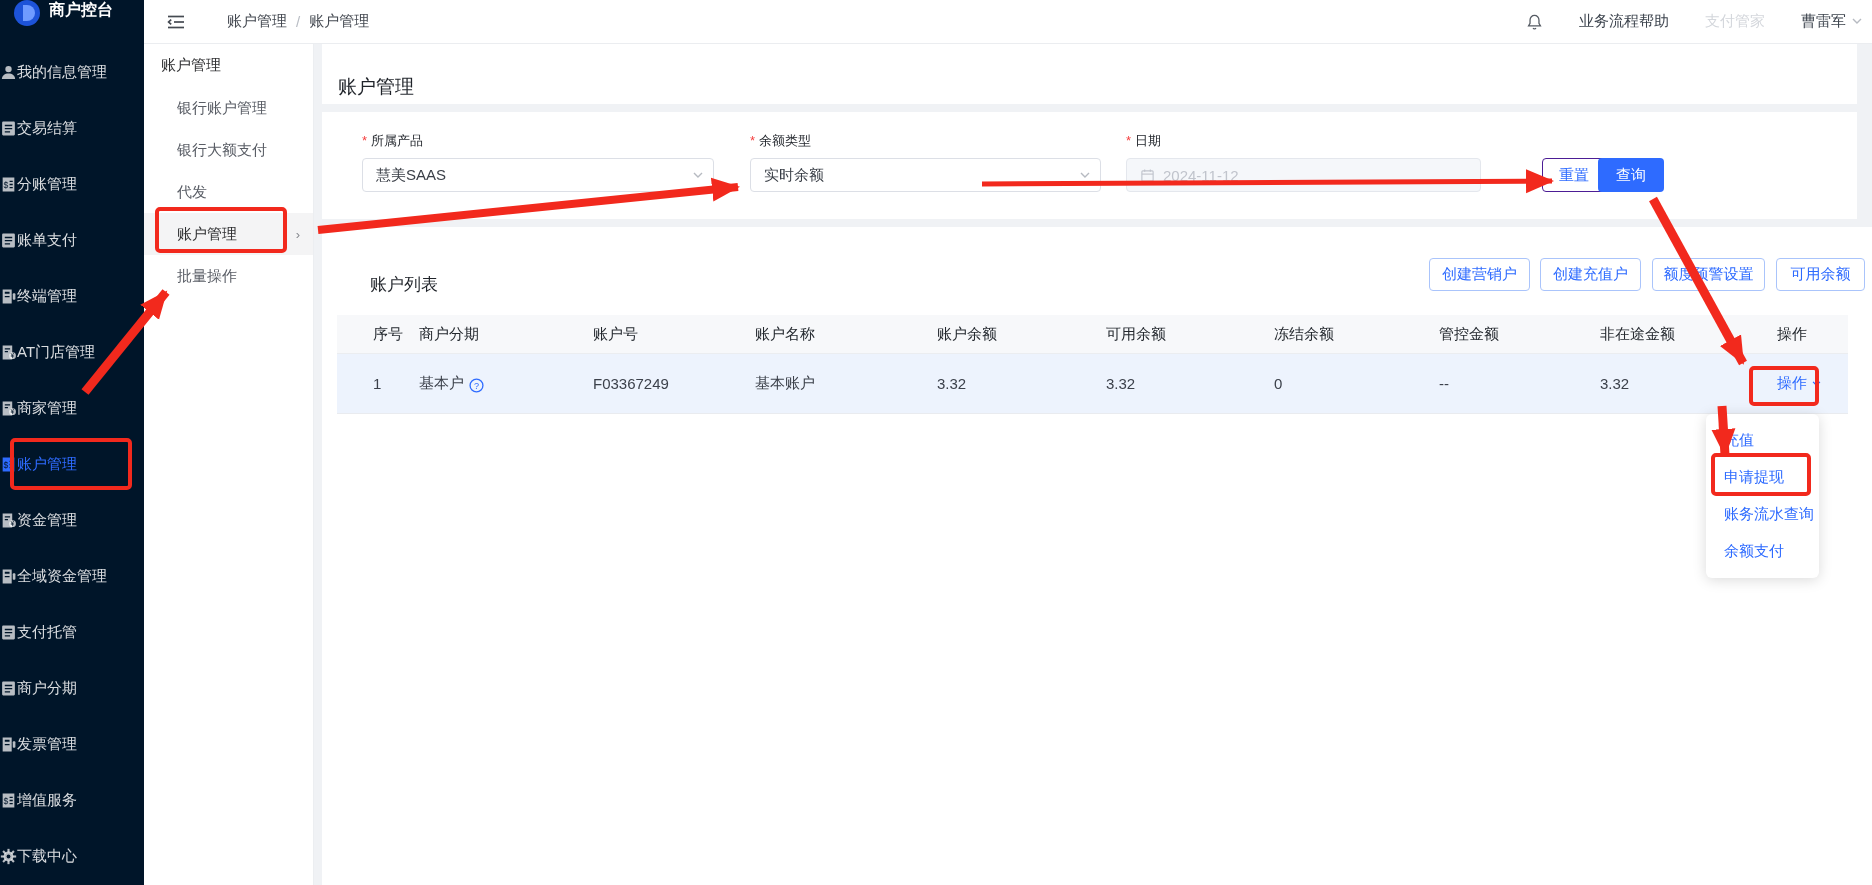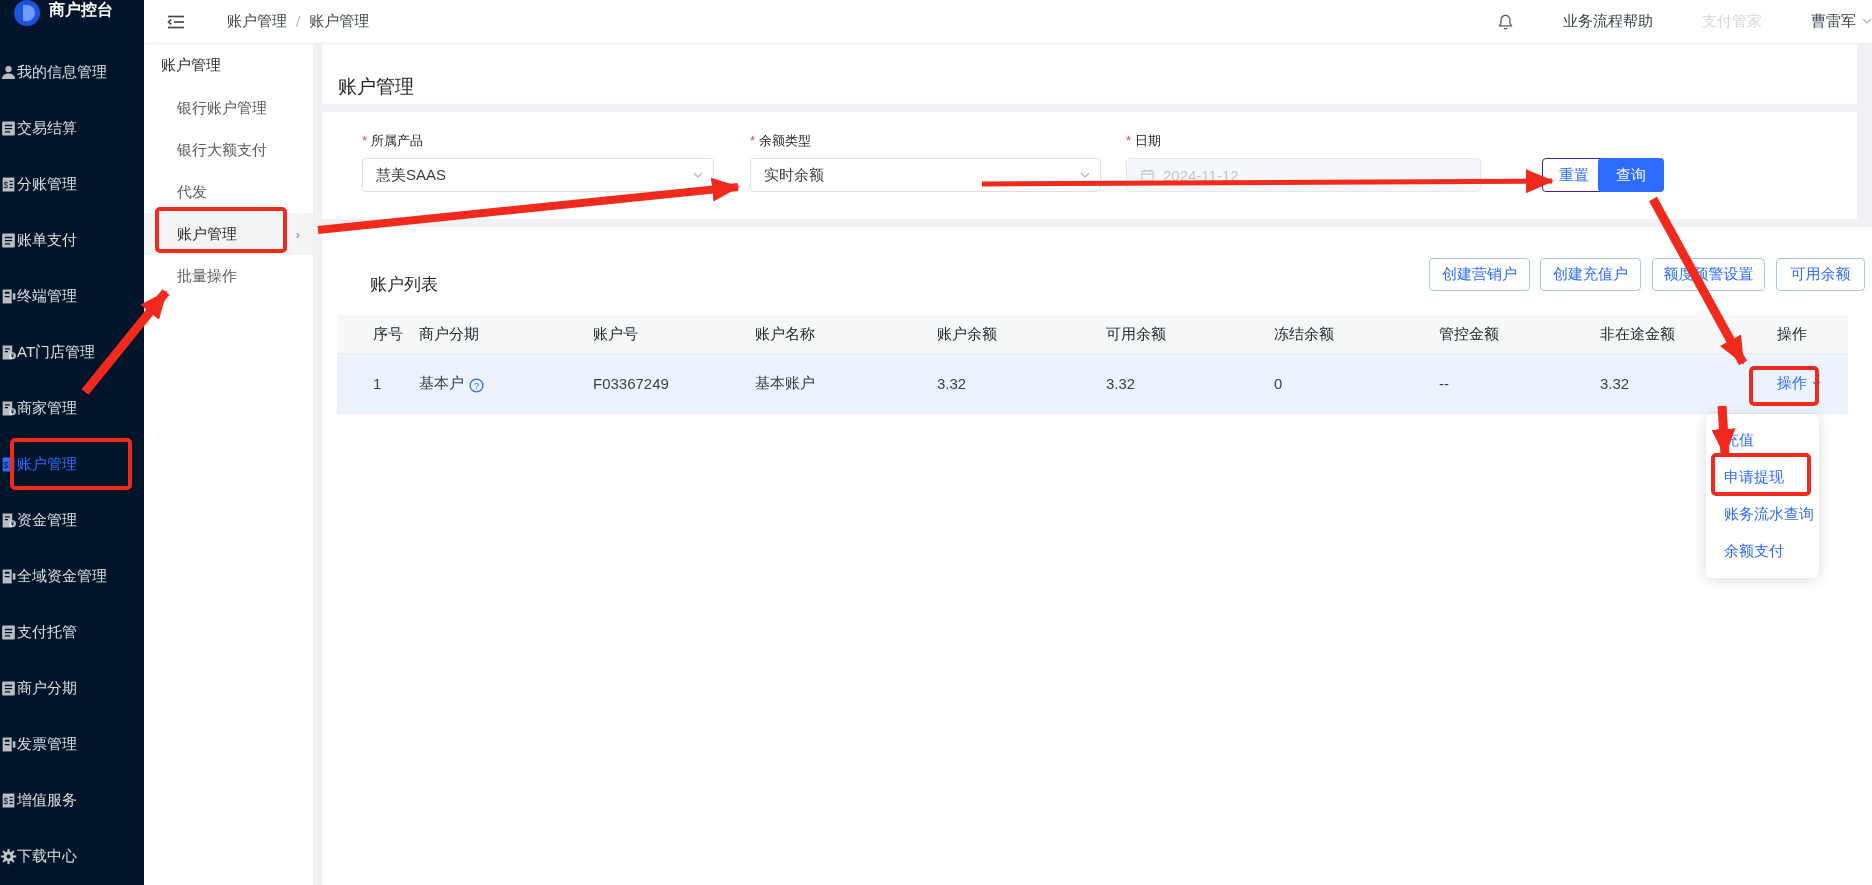--- a/index.html
+++ b/index.html
@@ -18,21 +18,21 @@
     color:rgba(255,255,255,.85);font-size:15px;cursor:pointer;white-space:nowrap}
   .nav-item svg{width:17px;height:17px;fill:rgba(255,255,255,.72);flex:0 0 auto}
   .nav-item.active{color:#2e6bff}
   .nav-item.active svg{fill:#2e6bff}
   
   .topbar{position:absolute;left:144px;top:0;right:0;height:43px;background:#fff;
     border-bottom:1px solid #ebedf0;display:flex;align-items:center;z-index:6}
   .collapse-btn{margin-left:23px;width:18px;height:16px;cursor:pointer}
   .breadcrumb{margin-left:42px;font-size:15px;color:#454a52;display:flex;gap:9px;align-items:center}
   .breadcrumb .sep{color:#b9bdc4}
-  .topbar-right{margin-left:auto;display:flex;align-items:center;gap:49px;font-size:15px;color:#3c434d}
+  .topbar-right{margin-left:auto;display:flex;align-items:center;gap:36px;padding-right:10px;font-size:15px;color:#3c434d}
   .topbar-right .muted{color:#d4d7dc}
   .user-wrap{display:flex;align-items:center;gap:6px}
   
   .submenu{position:absolute;left:144px;top:43px;width:169px;bottom:0;background:#fff;border-right:1px solid #eceef1;z-index:5}
   .submenu-section{height:44px;display:flex;align-items:center;padding-left:17px;font-size:15px;color:#303133;cursor:pointer}
   .submenu-item{height:42px;display:flex;align-items:center;padding-left:33px;font-size:15px;color:#5a5e66;cursor:pointer;position:relative}
   .submenu-item.selected{background:#f4f4f5;color:#303133}
   .submenu-item .chev{position:absolute;right:13px;color:#86898f;font-size:13px}
   
   .card{position:absolute;background:#fff}

